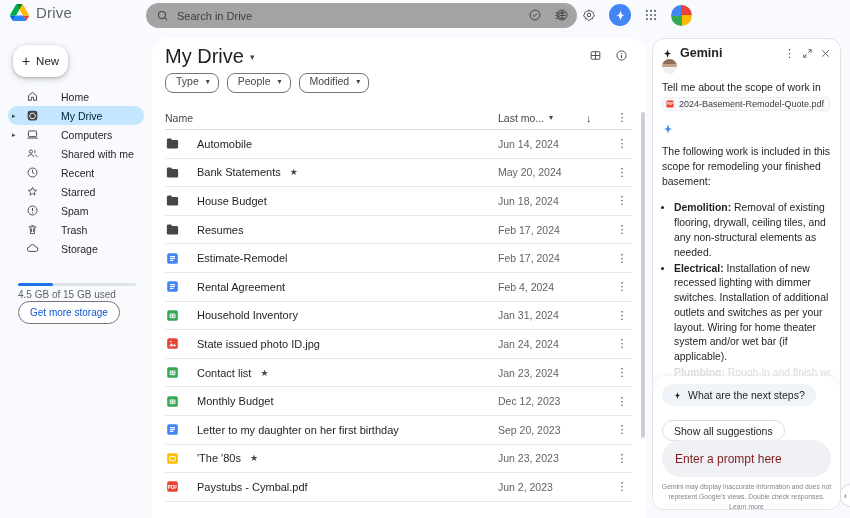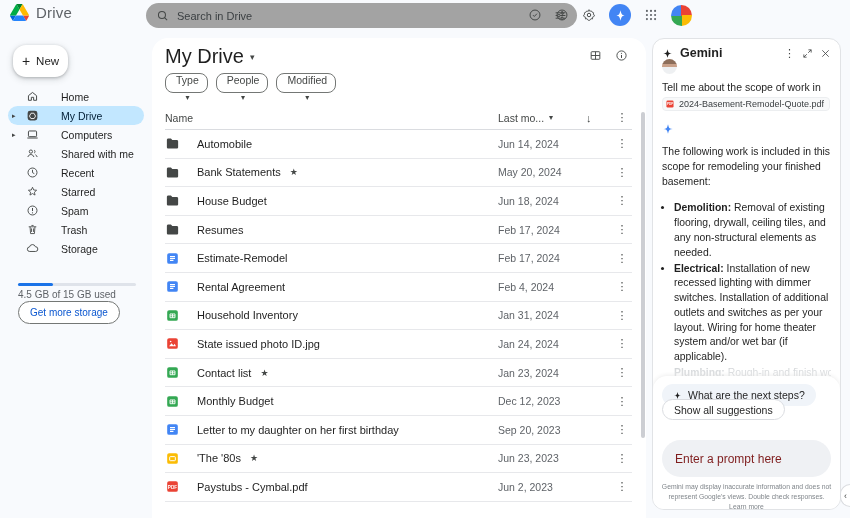--- a/index.html
+++ b/index.html
@@ -38,21 +38,21 @@
   .storage-label { position:absolute; left:18px; top:259px; font-size:10px; color:#5f6368; }
   .more-storage { position:absolute; left:18px; top:271px; height:23px; padding:0 11px; border:1px solid #747775; border-radius:12px; background:#fff; color:#0b57d0; font-size:10px; display:flex; align-items:center; }
 
   
   .main { position:absolute; left:152px; top:38px; width:494px; height:480px; background:#fff; border-radius:16px 16px 0 0; }
   .page-title { position:absolute; left:13px; top:7px; font-size:20px; color:#1f1f1f; display:flex; align-items:center; gap:6px; }
   .page-title .caret { font-size:9px; color:#444746; }
   .view-icons { position:absolute; right:18px; top:11px; display:flex; gap:13px; }
   .view-icons svg { width:13px; height:13px; }
   .chips { position:absolute; left:13px; top:35px; display:flex; gap:8px; }
-  .chip { height:20px; border:1px solid #747775; border-radius:8px; background:#fff; padding:0 8px 4px 10px; font-size:10.5px; color:#444746; display:flex; align-items:center; gap:7px;flex-direction:column; }
+  .chip { height:20px; border:1px solid #747775; border-radius:8px; background:#fff; padding:0 8px 4px 10px; font-size:10.5px; color:#444746; display:flex; align-items:center; gap:7px; }
   .chip .caret { font-size:8px; color:#444746; }
 
   .listhead { position:absolute; left:13px; right:14px; top:68px; height:24px; display:flex; align-items:center; border-bottom:1px solid #dadce0; font-size:10.5px; color:#444746; }
   .col-name { flex:1; }
   .col-mod { width:88px; display:flex; align-items:center; gap:5px; }
   .col-mod .caret { font-size:8px; }
   .col-sort { width:26px; font-size:11px; color:#444746; }
   .col-kebab { width:20px; text-align:center; font-size:11px; color:#444746; }
 
   .filelist { position:absolute; left:13px; right:14px; top:92px; bottom:0; overflow:hidden; }
@@ -86,21 +86,21 @@
   .g-bullets li.faded { color:#9aa0a6; white-space:nowrap; overflow:hidden; -webkit-mask-image:linear-gradient(180deg,rgba(0,0,0,.5),rgba(0,0,0,.1)); mask-image:linear-gradient(180deg,rgba(0,0,0,.5),rgba(0,0,0,.1)); }
   .g-ellipsis { width:100%; text-align:center; font-size:11px; letter-spacing:1px; color:#444746; margin-top:-2px; }
   .g-sources { margin-top:16px; display:flex; align-items:center; gap:5px; color:#00687b; font-size:10px; }
   .g-sources svg { width:9px; height:9px; }
   .g-actions { margin-top:10px; display:flex; align-items:center; gap:14px; }
   .g-actions .spacer { flex:1; }
   .g-actions svg { width:12.5px; height:12.5px; }
   .g-sheet { position:absolute; left:0; right:0; top:337px; bottom:0; background:#fff; border-radius:14px 14px 0 0; box-shadow:0 -1px 4px rgba(0,0,0,.07); }
   .g-chip1 { position:absolute; left:9px; top:8px; height:22px; background:#f0f4f9; border-radius:11px; display:flex; align-items:center; gap:6px; padding:0 11px; font-size:10.5px; color:#1f1f1f; }
   .g-chip1 svg { width:9px; height:9px; }
-  .g-chip2 { position:absolute; left:9px; top:23px; height:21px; background:#fff; border:1px solid #dadce0; border-radius:11px; display:flex; align-items:center; padding:0 11px; font-size:10.5px; color:#1f1f1f; }
+  .g-chip2 { position:absolute; left:9px; top:44px; height:21px; background:#fff; border:1px solid #dadce0; border-radius:11px; display:flex; align-items:center; padding:0 11px; font-size:10.5px; color:#1f1f1f; }
   .g-input { position:absolute; left:9px; right:9px; top:64px; height:37px; background:#eff1f4; border-radius:19px; display:flex; align-items:center; padding:0 13px; font-size:12px; color:#7f1d1d; }
   .g-disclaimer { position:absolute; left:8px; right:8px; top:106px; text-align:center; font-size:6.8px; line-height:1.5; color:#80868b; }
   .g-disclaimer .lm { text-decoration:underline; }
   .collapse-handle { position:absolute; right:0; top:484px; width:10px; height:23px; background:#fff; border:1px solid #dadce0; border-right:none; border-radius:12px 0 0 12px; display:flex; align-items:center; justify-content:center; font-size:9px; color:#444746; }
 </style>
 </head>
 <body>
 
 <div class="topbar">
   <div class="brand">

